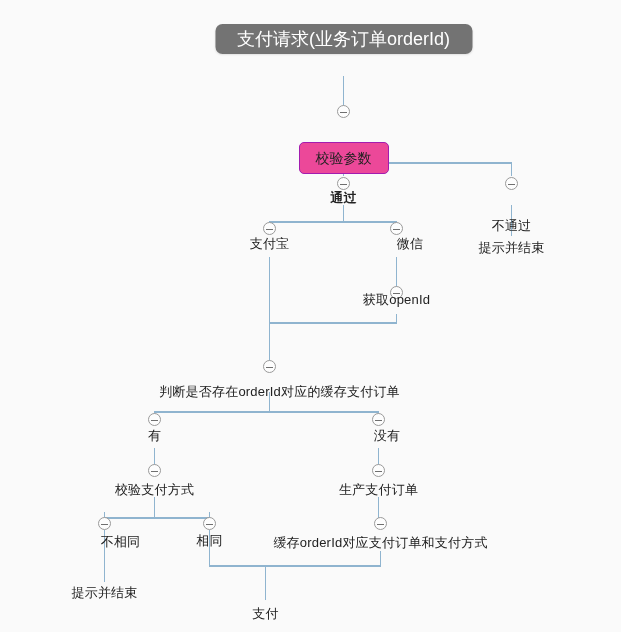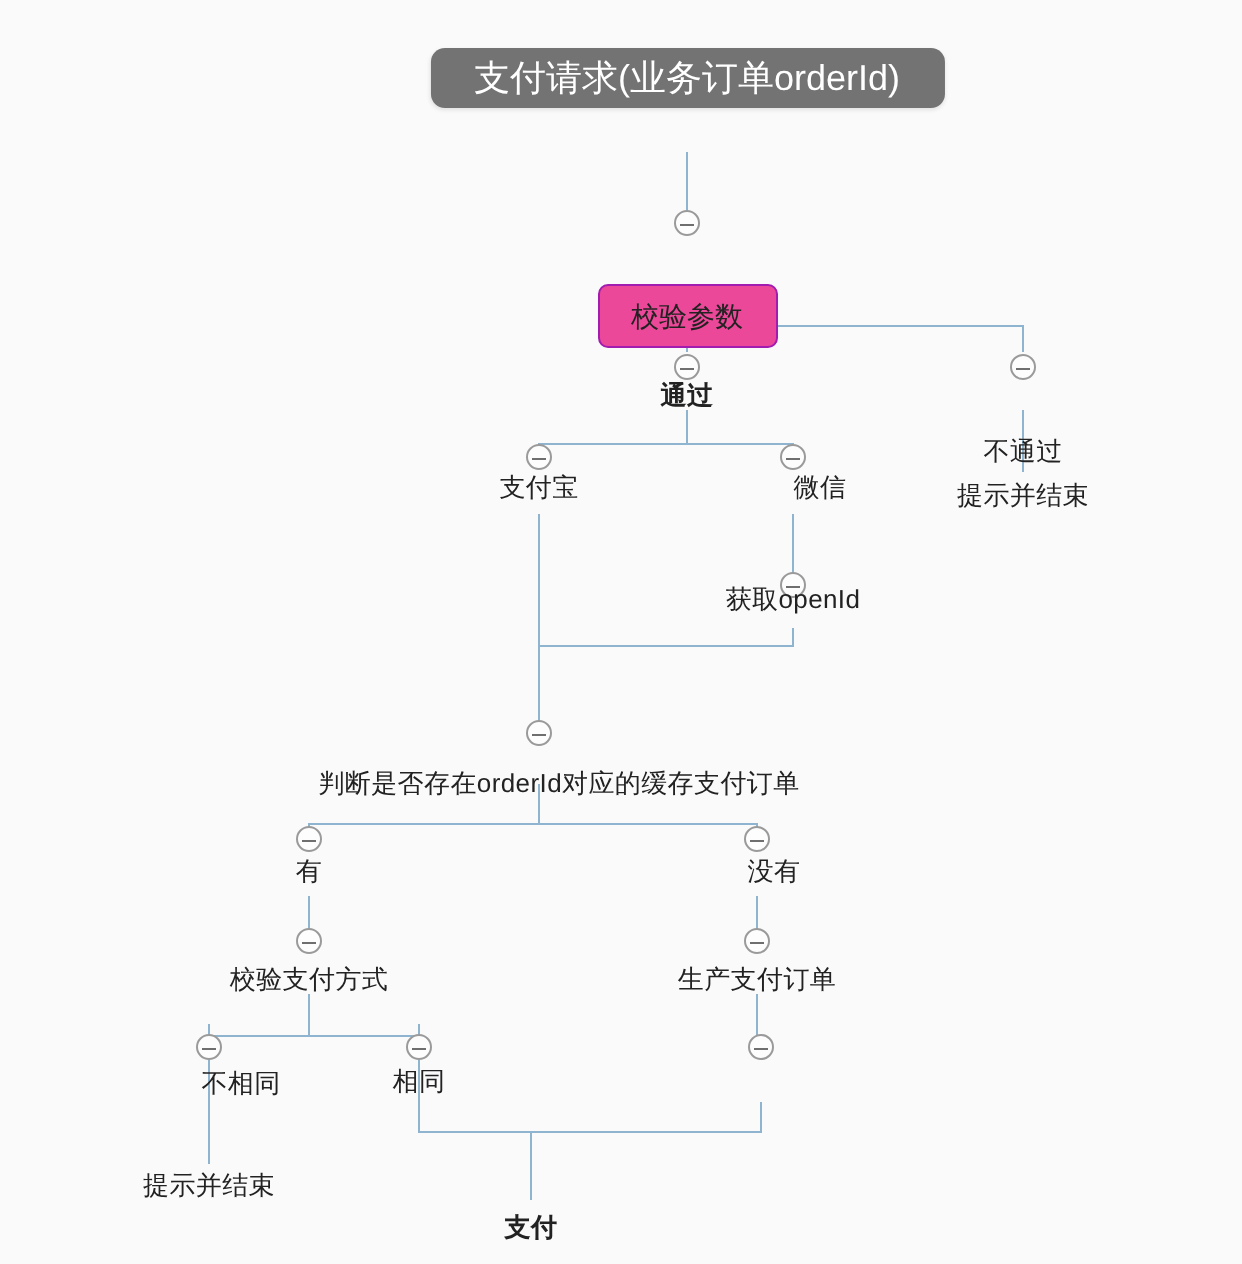--- a/index.html
+++ b/index.html
@@ -193,22 +193,25 @@
   <div class="node node-text" style="left:104.5px; top:534px;margin-left:16px;">
     <span>不相同</span>
   </div>
 
   <div class="toggle" style="left:209.5px; top:524px;"></div>
   <div class="node node-text" style="left:209.5px; top:534px;font-family:Liberation Mono, monospace;">
     <span>相同</span>
   </div>
 
   <div class="toggle" style="left:380.5px; top:524px;"></div>
+  <div class="node node-text" style="left:380.5px; top:535px;">
+    <span>缓存orderId对应支付订单和支付方式</span>
+  </div>
 
   <div class="node node-text" style="left:104.5px; top:585px;">
     <span>提示并结束</span>
   </div>
 
-  <div class="node node-text" style="left:265.5px; top:606px;font-weight:bold;">
+  <div class="node node-text" style="left:265.5px; top:606px;">
     <span>支付</span>
   </div>
 
 </div>
 
 </body></html>

